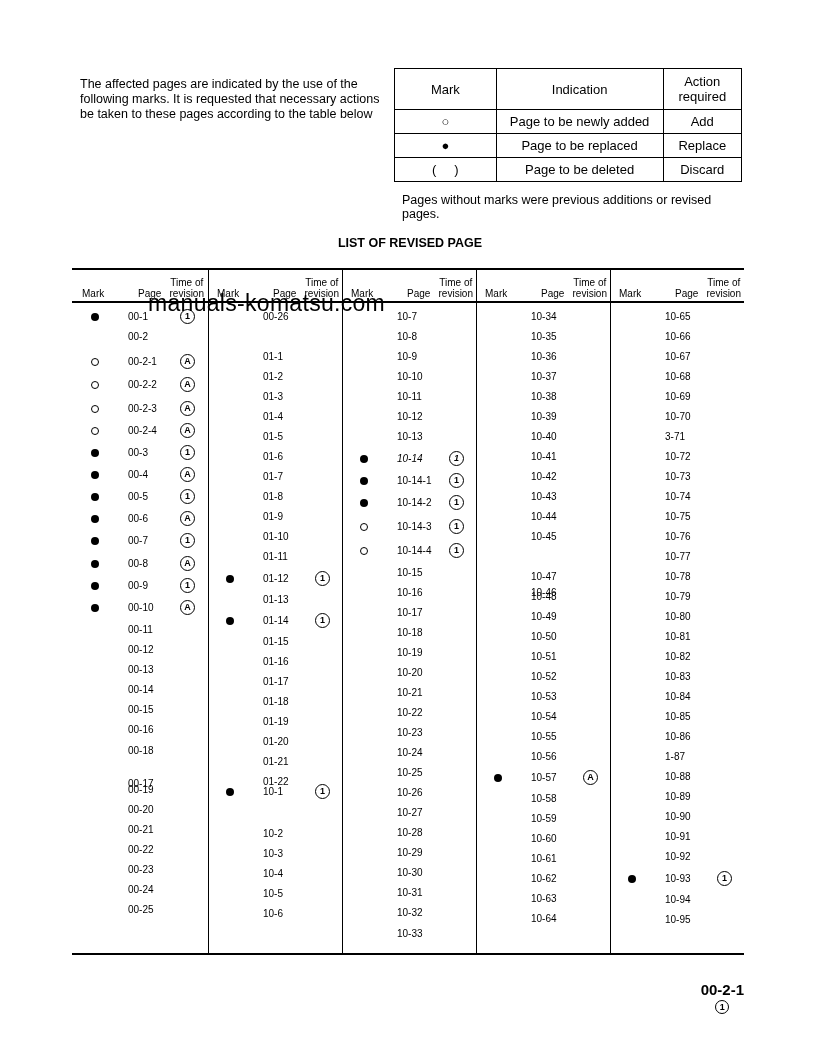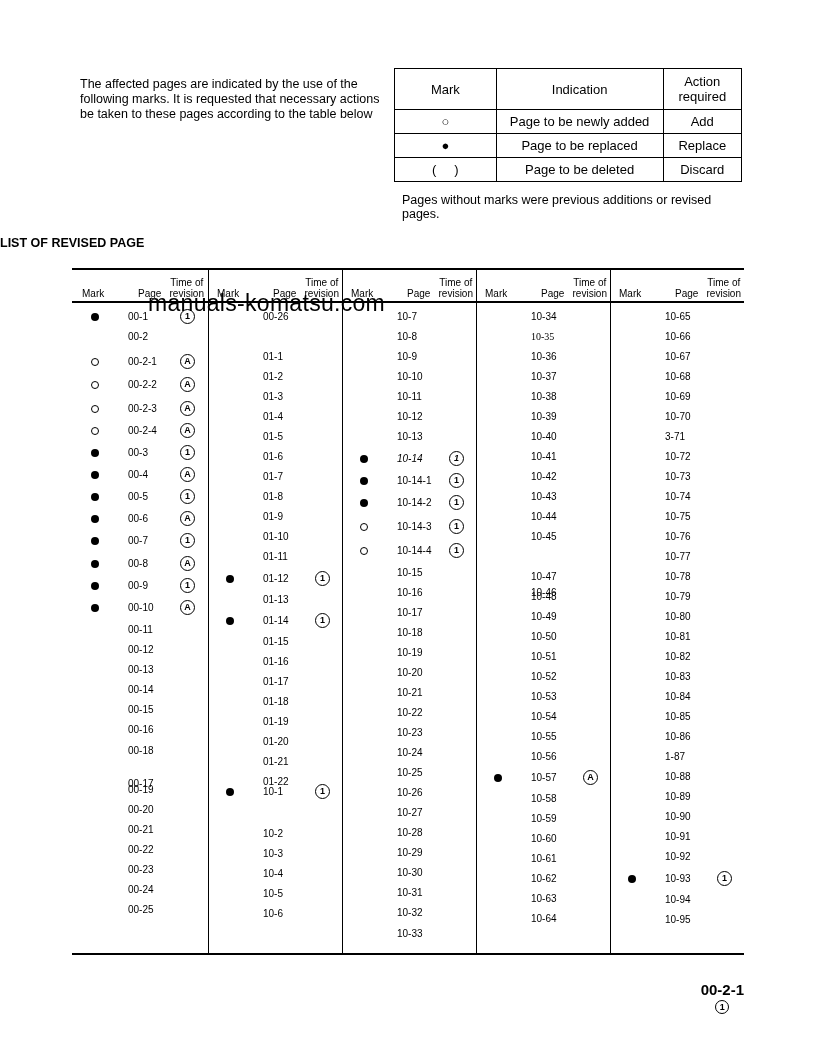--- a/index.html
+++ b/index.html
@@ -4,21 +4,21 @@
 <style>
   html, body { margin: 0; padding: 0; background: #fff; }
   body { width: 820px; height: 1056px; position: relative; font-family: "Liberation Sans", sans-serif; color: #000; overflow: hidden; }
   .intro { position: absolute; left: 80px; top: 77px; width: 305px; font-size: 12.5px; line-height: 15px; }
   .legend { position: absolute; left: 394px; top: 68px; width: 348px; border-collapse: collapse; font-size: 13px; }
   .legend td, .legend th { border: 1.5px solid #000; text-align: center; font-weight: normal; padding: 0; }
   .legend th { height: 40px; line-height: 15px; }
   .legend td { height: 23px; }
   .legend .c1 { width: 102px; } .legend .c2 { width: 168px; } .legend .c3 { width: 78px; }
   .note { position: absolute; left: 402px; top: 193px; width: 345px; font-size: 12.5px; line-height: 14px; }
-  .title { position: absolute; left: 0; width: 820px; top: 236px; font-weight: bold; font-size: 12.5px; }
+  .title { position: absolute; left: 0; width: 820px; top: 236px; text-align: center; font-weight: bold; font-size: 12.5px; }
   .topline { position: absolute; left: 72px; top: 268px; width: 672px; border-top: 2px solid #000; }
   .hdrline { position: absolute; left: 72px; top: 301px; width: 672px; border-top: 2px solid #000; }
   .botline { position: absolute; left: 72px; top: 953px; width: 672px; border-top: 2px solid #000; }
   .vline { position: absolute; top: 268px; height: 685px; border-left: 1.5px solid #000; }
   .col { position: absolute; top: 270px; width: 134px; height: 680px; }
   .col-head { position: relative; height: 31px; font-size: 10px; }
   .col-head .h-mark { position: absolute; left: 8px; bottom: 2px; }
   .col-head .h-page { position: absolute; left: 64px; bottom: 2px; margin-top: 17px; }
   .col-head .h-rev { position: absolute; right: 4px; bottom: 2px; text-align: center; line-height: 11px; }
   .rows { position: relative; }
@@ -414,21 +414,21 @@
     <div class="col" style="left: 477px;">
       <div class="col-head">
         <span class="h-mark">Mark</span>
         <span class="h-page">Page</span>
         <span class="h-rev"><span>Time of</span><br><span>revision</span></span>
       </div>
       <div class="rows">
         <div class="row" style="top: 8px;">
           <span class="pg">10-34</span>
         </div>
-        <div class="row" style="top: 28px; font-family: Liberation Serif, serif;">
+        <div class="row" style="top: 28px;">
           <span class="pg">10-35</span>
         </div>
         <div class="row" style="top: 48px;">
           <span class="pg">10-36</span>
         </div>
         <div class="row" style="top: 68px;">
           <span class="pg">10-37</span>
         </div>
         <div class="row" style="top: 88px;">
           <span class="pg">10-38</span>

